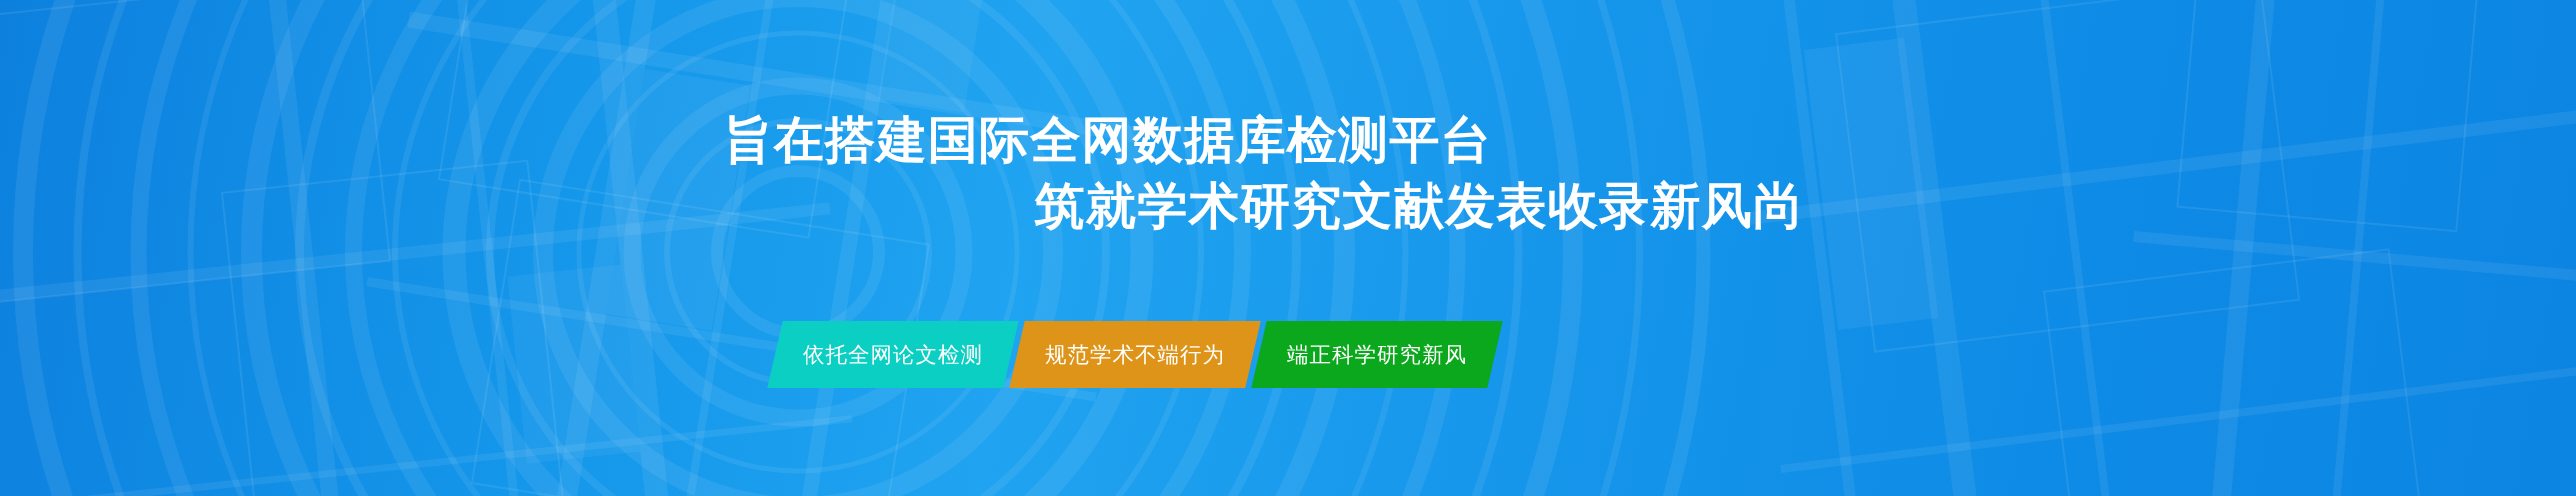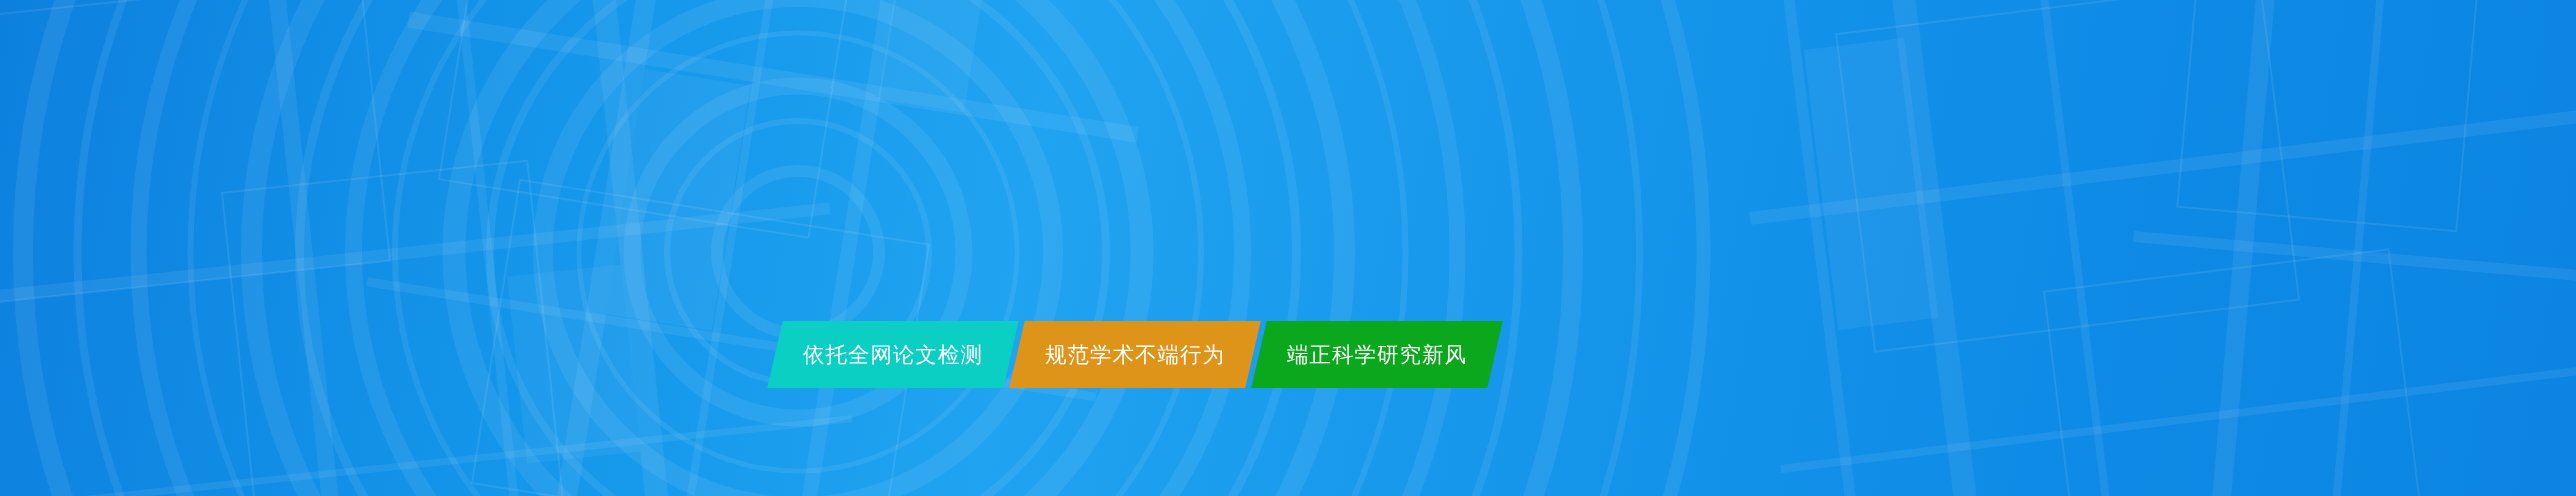--- a/index.html
+++ b/index.html
@@ -194,20 +194,22 @@
     <div class="grid-far-right">
       <div class="frame" style="left:40px;top:67px;width:282px;height:255px;"></div>
       <div class="bar" style="left:101px;top:0;width:19px;height:698px;"></div>
       <div class="bar" style="left:221px;top:0;width:8px;height:698px;"></div>
       <div class="bar" style="left:0;top:349px;width:550px;height:10.7px;"></div>
     </div>
 
   </div>
 
   <div class="headline">
+    <span class="headline-line l1">旨在搭建国际全网数据库检测平台</span>
+    <span class="headline-line l2">筑就学术研究文献发表收录新风尚</span>
   </div>
 
   <div class="badges">
 
     <div class="badge b1" style="background-color: rgb(12, 207, 196);">
       <span class="badge-label">依托全网论文检测</span>
     </div>
 
     <div class="badge b2" style="background-color: rgb(221, 148, 24);">
       <span class="badge-label">规范学术不端行为</span>

